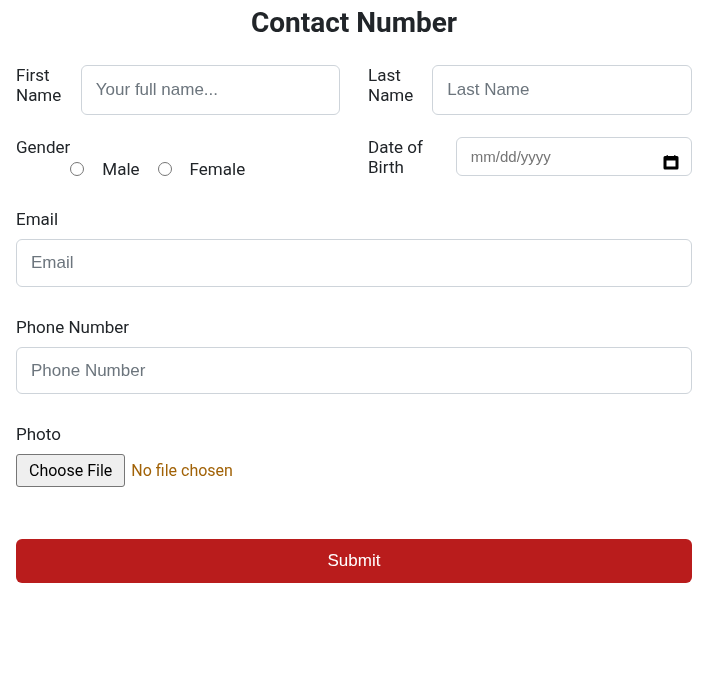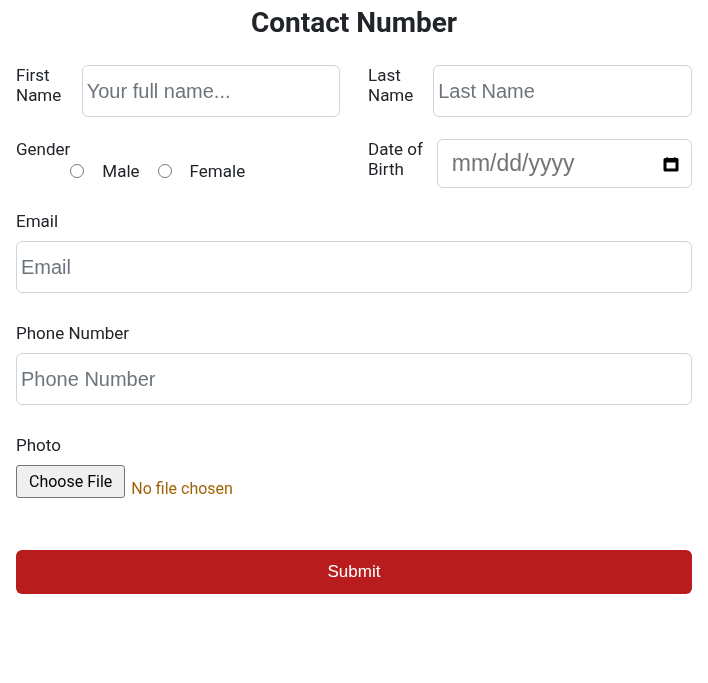--- a/index.html
+++ b/index.html
@@ -36,22 +36,22 @@
       margin-bottom: 30px;
     }
     label.field-label {
       font-size: 17px;
       margin-bottom: 10px;
       color: #212529;
       display: block;
     }
     input.form-control {
       width: 100%;
-      padding: 10px 4px;
-      font-size: 20px;
+      padding: 10px 14px;
+      font-size: 17px;
       border: 1px solid #ced4da;
       border-radius: 6px;
       background: #fff;
       color: #212529;
       line-height: 1.5;
     }
     input.form-control::placeholder {
       color: #6c757d;
     }
     .radio-group {
@@ -71,41 +71,41 @@
     }
     .radio-item span {
       font-size: 17px;
     }
     .date-wrapper {
       position: relative;
     }
     .date-wrapper input {
       width: 100%;
       padding: 10px 40px 10px 14px;
-      font-size: 23px;
+      font-size: 15px;
       border: 1px solid #ced4da;
       border-radius: 6px;
       color: #6c757d;
       background: #fff;
     }
     .date-icon {
       position: absolute;
       right: 12px;
       top: 50%;
       transform: translateY(-50%);
       pointer-events: none;
     }
     .date-icon svg {
       width: 18px;
       height: 18px;
       display: block;
     }
     .file-row {
       display: flex;
-      align-items: flex-end;
+      align-items: center;
       gap: 6px;
     }
     .choose-file-btn {
       font-family: inherit;
       font-size: 16px;
       padding: 6px 12px;
       background: #efefef;
       border: 1px solid #767676;
       border-radius: 3px;
       cursor: pointer;

